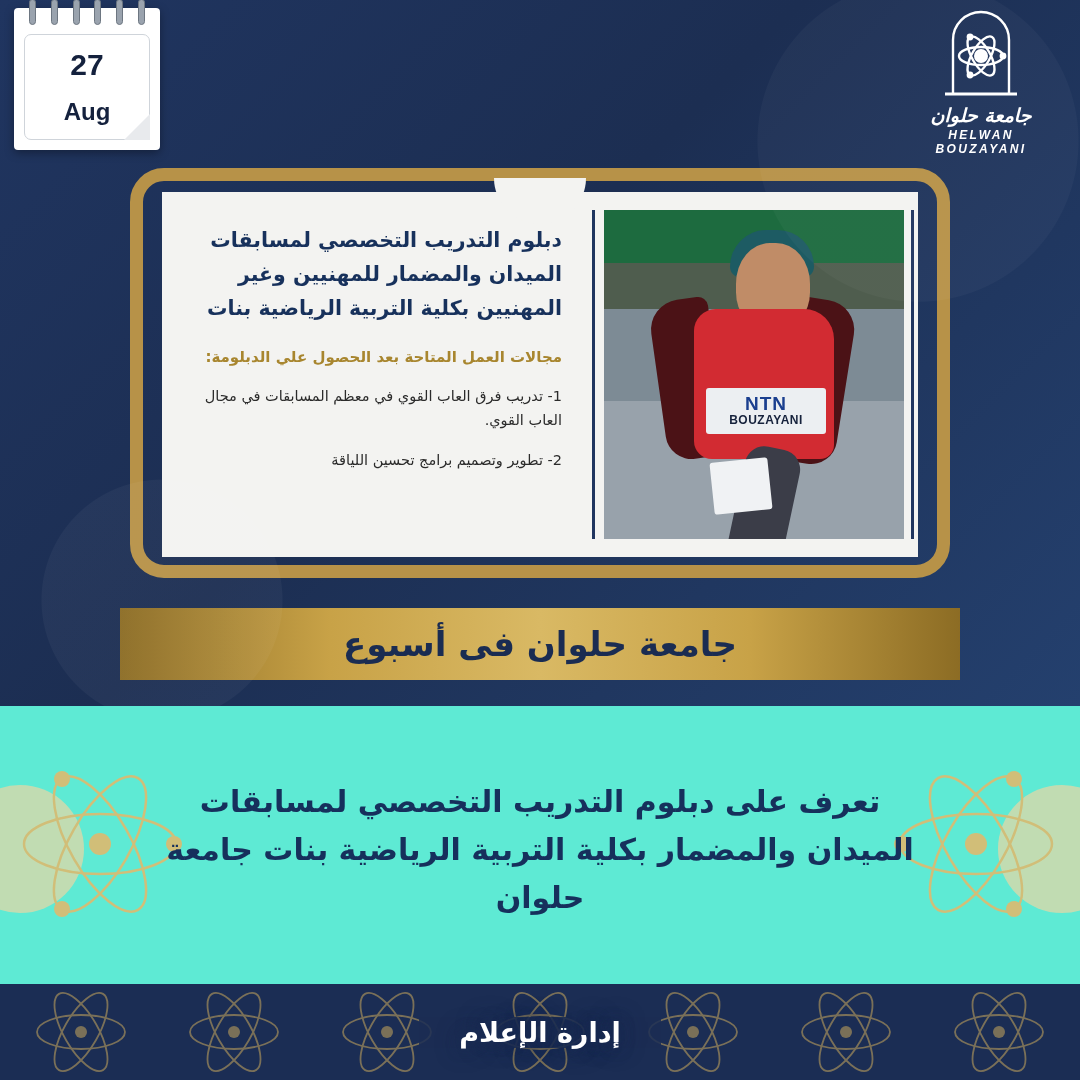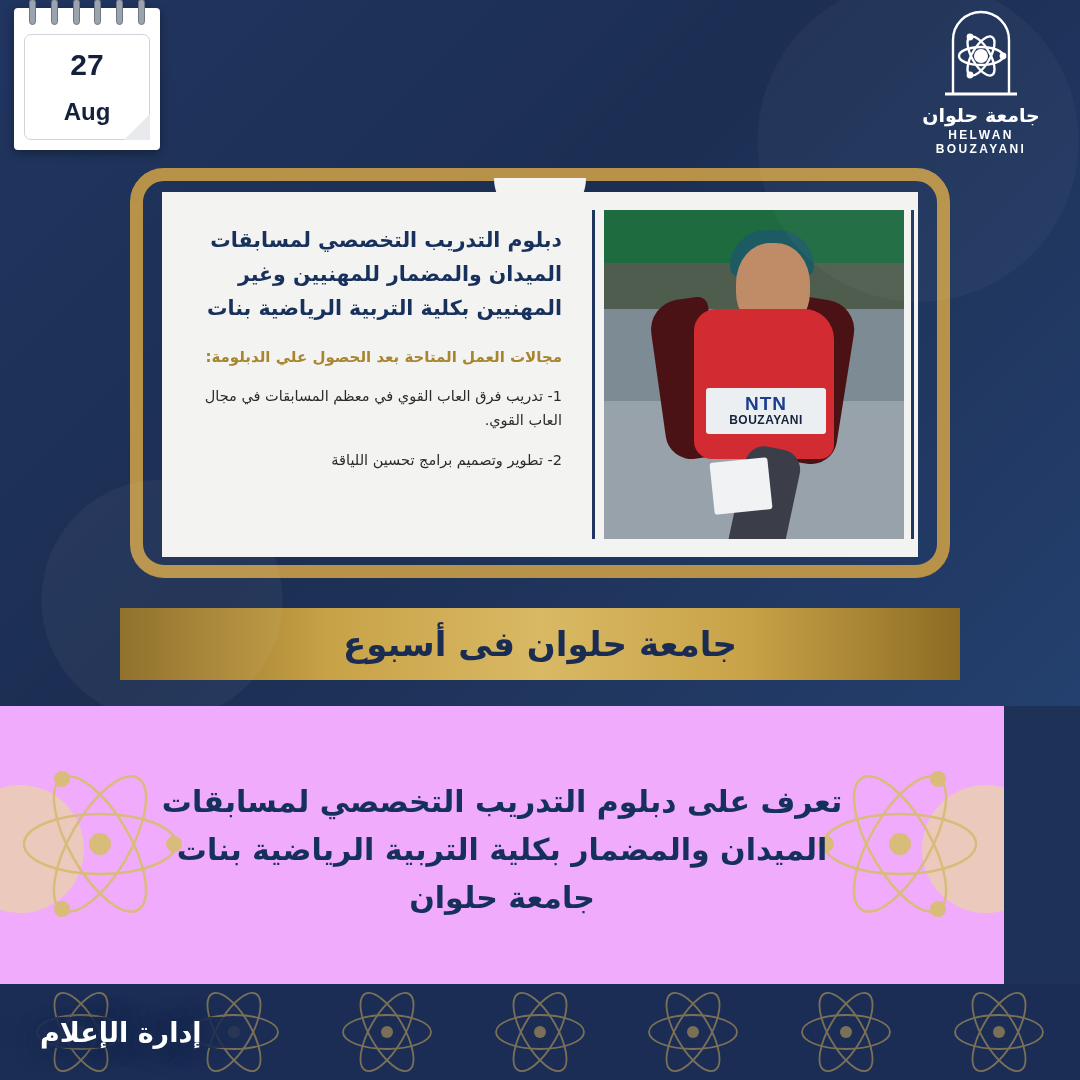--- a/index.html
+++ b/index.html
@@ -50,21 +50,21 @@
   .cal-fold {
     position: absolute; right: 10px; bottom: 10px;
     width: 0; height: 0;
     border-left: 26px solid transparent;
     border-bottom: 26px solid #e8eaed;
   }
 
   
   .uni-logo {
     position: absolute; right: 24px; top: 10px; width: 150px; height: 140px;
-    z-index: 6; color: #fff; text-align: center;
+    z-index: 6; color: #fff; text-align: center; font-style: italic;
   }
   .uni-logo svg { display: block; margin: 0 auto; }
   .uni-ar {
     font-size: 19px; font-weight: bold; letter-spacing: 2px; margin-top: 2px;
   }
   .uni-en {
     font-size: 12px; font-weight: bold; letter-spacing: 2.4px;
     font-family: "Liberation Sans", sans-serif; margin-top: 2px;
   }
 
@@ -158,36 +158,36 @@
     position: absolute; left: 120px; top: 608px; width: 840px; height: 72px;
     background: linear-gradient(90deg, #8c6c24 0%, #c8a247 25%, #d9b964 50%, #c8a247 75%, #8c6c24 100%);
     display: flex; align-items: center; justify-content: center;
   }
   .banner span {
     color: #1a2c52; font-size: 34px; font-weight: bold; letter-spacing: 1px;
   }
 
   
   .white-band {
-    position: absolute; left: 0; top: 706px; width: 1004px; height: 278px;
-    background: #f0abfc; overflow: hidden;
+    position: absolute; left: 0; top: 706px; width: 1080px; height: 278px;
+    background: #5eead4; overflow: hidden;
   }
   .atom-left { position: absolute; left: -50px; top: 18px; opacity: .95; }
   .atom-right { position: absolute; right: -46px; top: 18px; opacity: .95; }
   .headline {
     position: absolute; left: 150px; right: 150px; top: 72px;
     text-align: center; color: #16305c;
     font-size: 30px; font-weight: bold; line-height: 1.6; direction: rtl;
   }
 
   
   .footer {
     position: absolute; left: 0; top: 984px; width: 1080px; height: 96px;
     background: #1b2d54; overflow: hidden;
-    display: flex; align-items: center; justify-content: flex-end;
+    display: flex; align-items: center; justify-content: center;
   }
   .footer-pattern {
     position: absolute; inset: 0; display: flex; align-items: center;
     justify-content: space-between; padding: 0 6px; opacity: .55;
   }
   .footer-text {
     position: relative; z-index: 2; color: #ffffff;
     font-size: 27px; font-weight: bold; letter-spacing: 1px;
     text-shadow: 0 0 14px #1b2d54, 0 0 24px #1b2d54;
     padding: 0 40px; background: rgba(27,45,84,.85);

